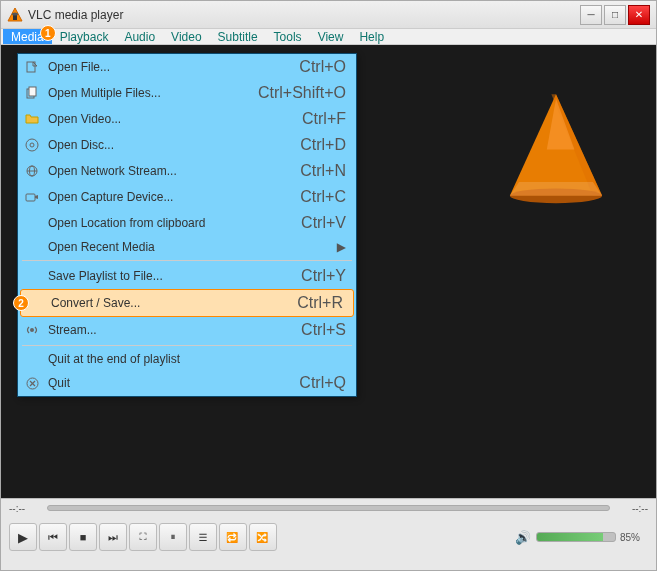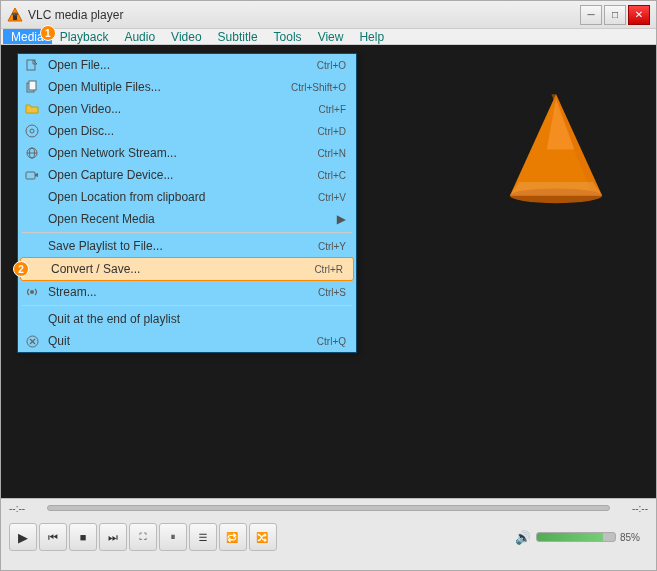--- a/index.html
+++ b/index.html
@@ -152,21 +152,21 @@
       font-size: 10px;
       font-weight: bold;
       display: flex;
       align-items: center;
       justify-content: center;
       border: 1px solid white;
     }
     .dropdown-item .shortcut {
       margin-left: auto;
       color: #555;
-      font-size: 10px;
+      font-size: 16px;
     }
     .dropdown-item .arrow {
       margin-left: auto;
       color: #555;
     }
     .dropdown-item .icon-area {
       position: absolute;
       left: 6px;
       top: 50%;
       transform: translateY(-50%);

